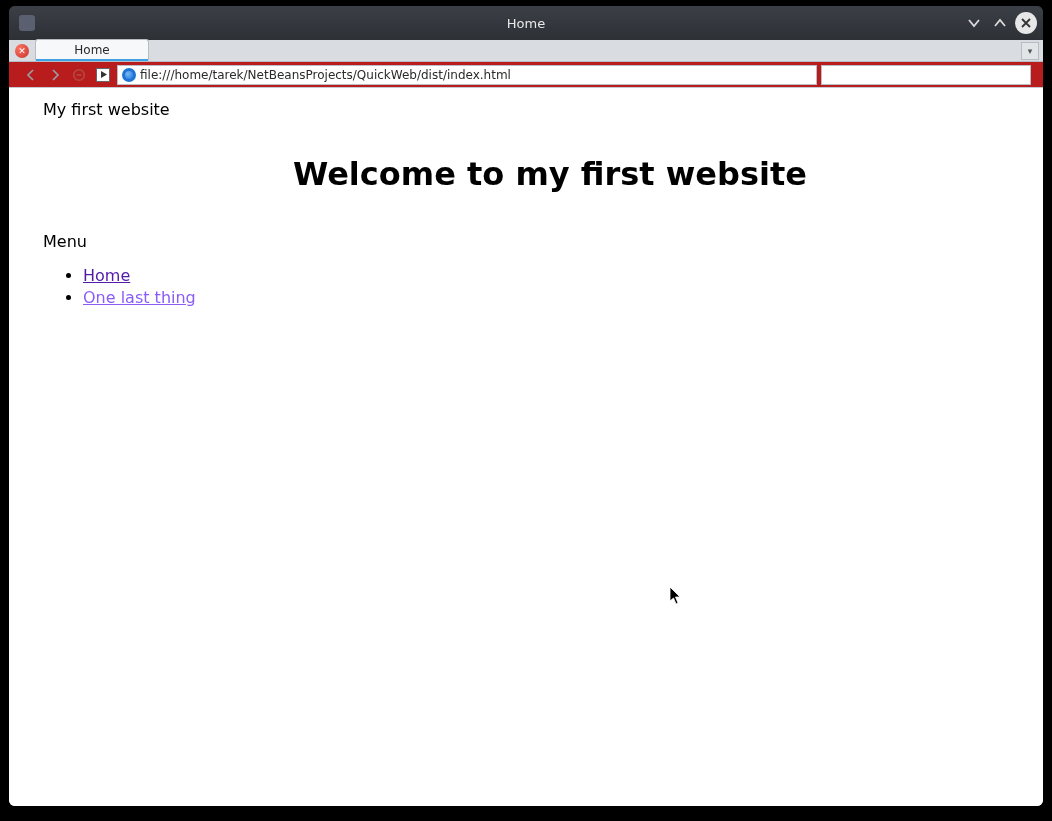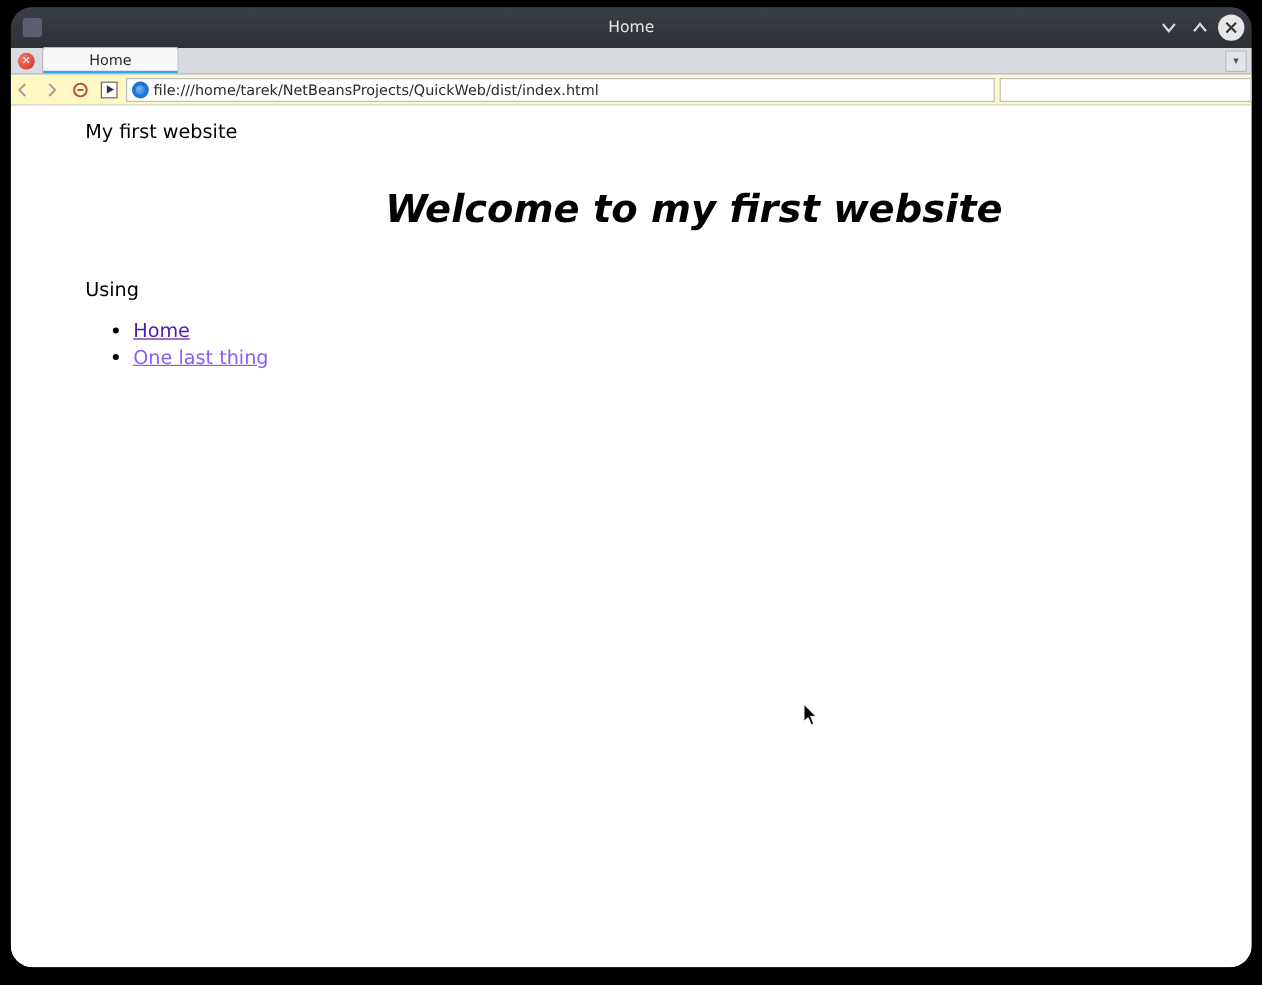--- a/index.html
+++ b/index.html
@@ -6,21 +6,21 @@
   html, body { margin:0; padding:0; }
   body {
     width:1052px; height:821px;
     background:#000;
     font-family: "DejaVu Sans", Verdana, sans-serif;
     overflow:hidden;
   }
   .window {
     position:absolute; left:9px; top:6px; width:1034px; height:800px;
     background:#2b2e33;
-    border-radius:18px;
+    border-radius:6px;
     overflow:hidden;
     box-shadow:0 0 4px #000;
   }
   .titlebar {
     height:34px;
     background:linear-gradient(#3b3f46,#2d3136);
     display:flex; align-items:center; justify-content:center;
     position:relative;
     color:#e8e8e8;
     font-size:13px;
@@ -78,23 +78,23 @@
     background:#3ea3e5;
   }
   .dropdown-btn{
     position:absolute; right:4px; top:2px; width:18px; height:18px;
     background:#e2e5e8; border:1px solid #b6bcc2;
     display:flex;align-items:center;justify-content:center;
     font-size:9px; color:#555;
   }
   .navbar{
     height:26px;
-    background:#fef9c3;
+    background:#b91c1c;
     display:flex; align-items:center; gap:4px;
-    padding:0 0;
+    padding:0 12px;
     border-bottom:1px solid #c6cbd1;
   }
   .nav-btn{
     width:20px;height:20px;
     display:flex;align-items:center;justify-content:center;
     font-size:12px; color:#7d8187;
   }
   .nav-btn.enabled{ color:#333; }
   .nav-btn.stop { color:#a33; }
   .mini-box{
@@ -124,33 +124,32 @@
   }
   .viewport{
     position:absolute; top:48px; left:0; right:0; bottom:0;
     background:#fff;
     overflow:auto;
     font-family:"DejaVu Sans", Verdana, sans-serif;
     color:#000;
   }
   .page{
     padding:12px 34px 20px 34px;
-    margin-left:28px;
   }
   .site-title{
     font-size:16px; margin:0 0 18px 0;
   }
   .layout{ display:flex; gap:40px; }
   .sidebar{ width:210px; flex:none; padding-top:95px; }
   .sidebar h3{ font-size:16px; font-weight:normal; margin:0 0 14px 0;}
   .sidebar ul{ margin:0; padding-left:40px;}
   .sidebar li{ font-size:16px; line-height:1.35;}
   .sidebar a{ color:#8b5cf6; text-decoration:underline;}
   .content{ flex:1; max-width:700px;}
-  .content h1{ font-size:32px; font-weight:800; margin:18px 0 28px 0;font-style:italic;}
+  .content h1{ font-size:32px; font-weight:800; margin:18px 0 28px 0;}
   .content p{ font-size:16px; line-height:1.3; margin:0 0 18px 0;}
   .cursor{
     position:absolute; left:660px; top:498px; pointer-events:none;
   }
   .cursor svg{display:block}
 </style>
 </head>
 <body>
 
 <div class="window">
@@ -219,21 +218,21 @@
         <span>file:///home/tarek/NetBeansProjects/QuickWeb/dist/index.html</span>
       </div>
       <div class="searchbar"></div>
     </div>
 
     <div class="viewport">
       <div class="page">
         <p class="site-title">My first website</p>
         <div class="layout">
           <div class="sidebar">
-            <h3>Using</h3>
+            <h3>Menu</h3>
             <ul>
               <li><a href="#" style="color:#521aa9">Home</a></li>
               <li><a href="#">One last thing</a></li>
             </ul>
           </div>
           <div class="content">
             <h1>Welcome to my first website</h1>
           </div>
         </div>
       </div>

